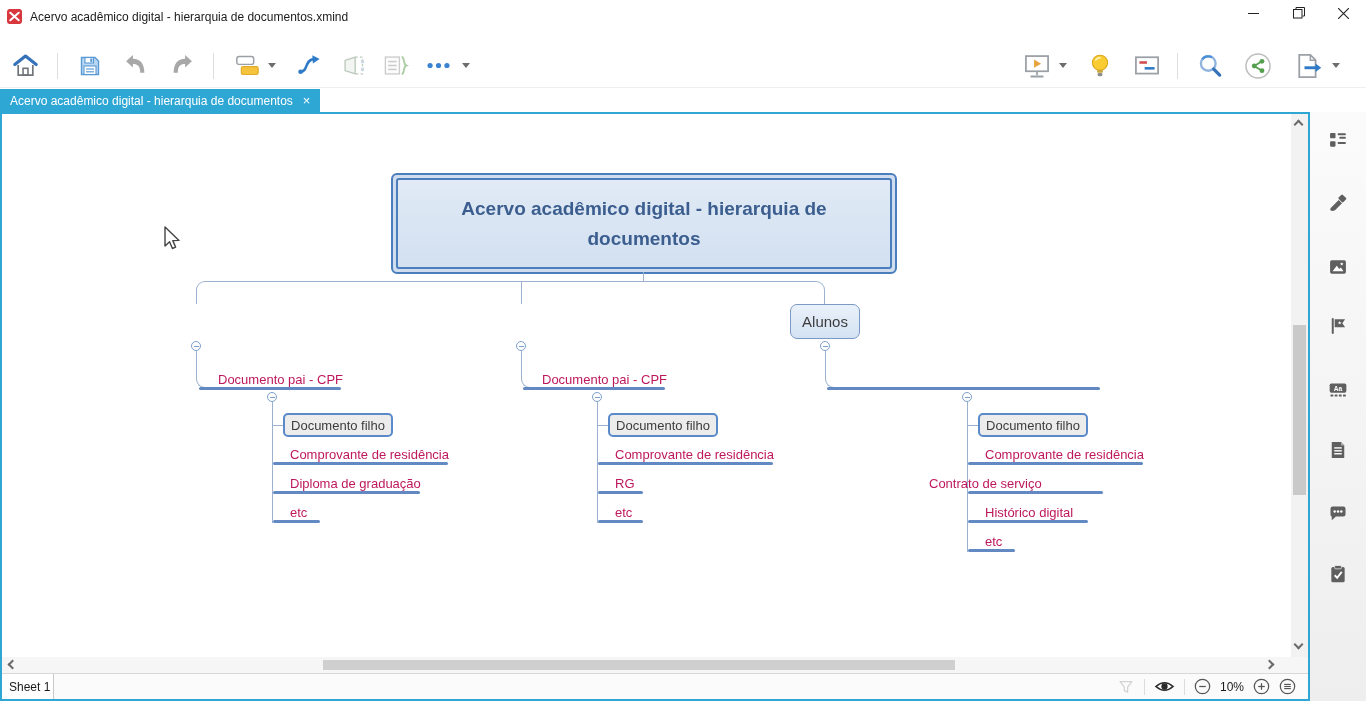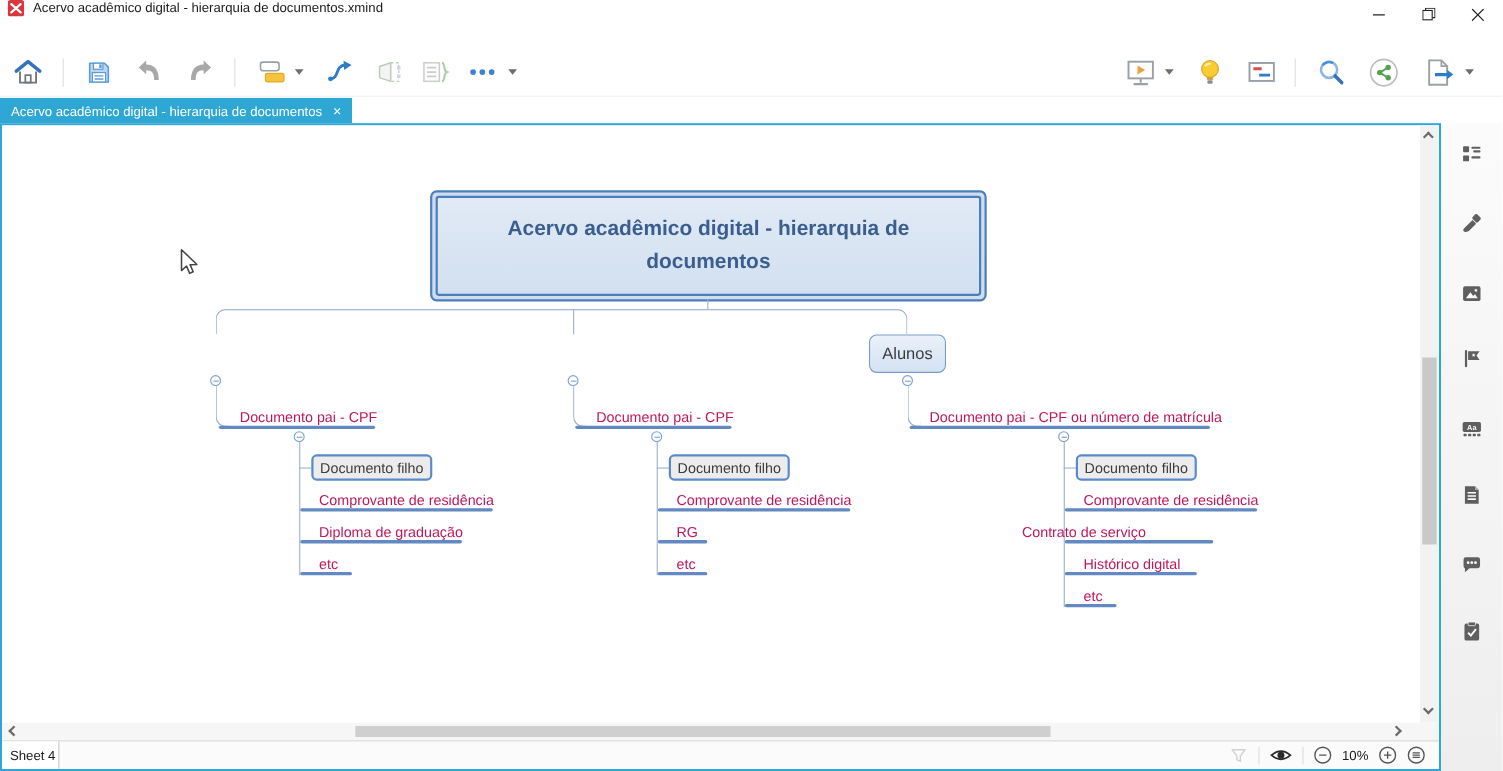--- a/index.html
+++ b/index.html
@@ -1,20 +1,20 @@
 <!DOCTYPE html>
 <html><head>
 <meta charset="utf-8">
 <style>
 *{margin:0;padding:0;box-sizing:border-box}
 html,body{width:1366px;height:701px;overflow:hidden;font-family:"Liberation Sans",sans-serif;background:#fff}
 .app{position:relative;width:1366px;height:701px;background:#fff}
 
 
-.titlebar{position:absolute;left:0;top:0;width:1366px;height:24px;background:#fff;display:flex;align-items:flex-start}
+.titlebar{position:absolute;left:0;top:0;width:1366px;height:24px;background:#fff;display:flex;align-items:flex-end}
 .app-icon{width:15px;height:15px;margin-left:7px;border-radius:2px;flex:0 0 auto}
 .title-text{margin-left:8px;font-size:12px;color:#1b1b1b;white-space:nowrap}
 .win-controls{position:absolute;right:0;top:0;height:26px;display:flex}
 .win-btn{width:45px;height:26px;display:flex;align-items:center;justify-content:center}
 
 
 .menubar{position:absolute;left:0;top:24px;width:1366px;height:20px;display:flex;align-items:center;padding-left:6px}
 .menu-item{font-size:12px;color:#1b1b1b;padding:2px 10px 2px 9px;cursor:default}
 
 
@@ -289,21 +289,20 @@
       <div class="ltext" style="left:613px;top:391px">etc</div>
       <div class="uline" style="left:596px;top:406px;width:45px"></div>
 
       <div class="mtopic" style="left:788px;top:190px;width:70px">
           <span>Alunos</span>
         </div>
       <div class="collapse" style="left:818px;top:227px">
           <i></i>
         </div>
       <div class="elbow" style="left:823px;top:237px;width:12px;height:37px"></div>
-      <div class="ltext" style="left:843px;top:258px">Documento pai - CPF ou número de matrícula</div>
       <div class="uline" style="left:825px;top:273px;width:273px"></div>
       <div class="collapse" style="left:960px;top:278px">
           <i></i>
         </div>
       <div class="line" style="left:965px;top:288px;width:1px;height:150px"></div>
       <div class="line" style="left:965px;top:311px;width:11px;height:1px"></div>
       <div class="ftopic" style="left:976px;top:299px">
           <span>Documento filho</span>
         </div>
       <div class="ltext" style="left:983px;top:333px">Comprovante de residência</div>
@@ -323,21 +322,21 @@
     </div>
 
     <div class="hscroll">
       <div class="chev chev-left" style="left:7px;top:4px"></div>
       <div class="hthumb"></div>
       <div class="chev chev-right" style="left:1264px;top:4px"></div>
     </div>
 
     <div class="statusbar">
       <div class="sheet-tab">
-          <span>Sheet 4</span>
+          <span>Sheet 1</span>
         </div>
       <div class="status-right">
         <svg width="18" height="18" viewBox="0 0 20 20">
             <path d="M3.5 4 H16.5 L11.8 10.2 V15.8 L8.2 14 V10.2 Z" fill="none" stroke="#d2d2d2" stroke-width="1.4" stroke-linejoin="round"></path>
           </svg>
         <div class="st-sep"></div>
         <svg width="21" height="21" viewBox="0 0 22 22">
             <path d="M2 11 Q11 3.2 20 11 Q11 18.8 2 11 Z" fill="none" stroke="#2b2b2b" stroke-width="1.7"></path>
             <circle cx="11" cy="11" r="3.3" fill="#2b2b2b"></circle>
           </svg>

